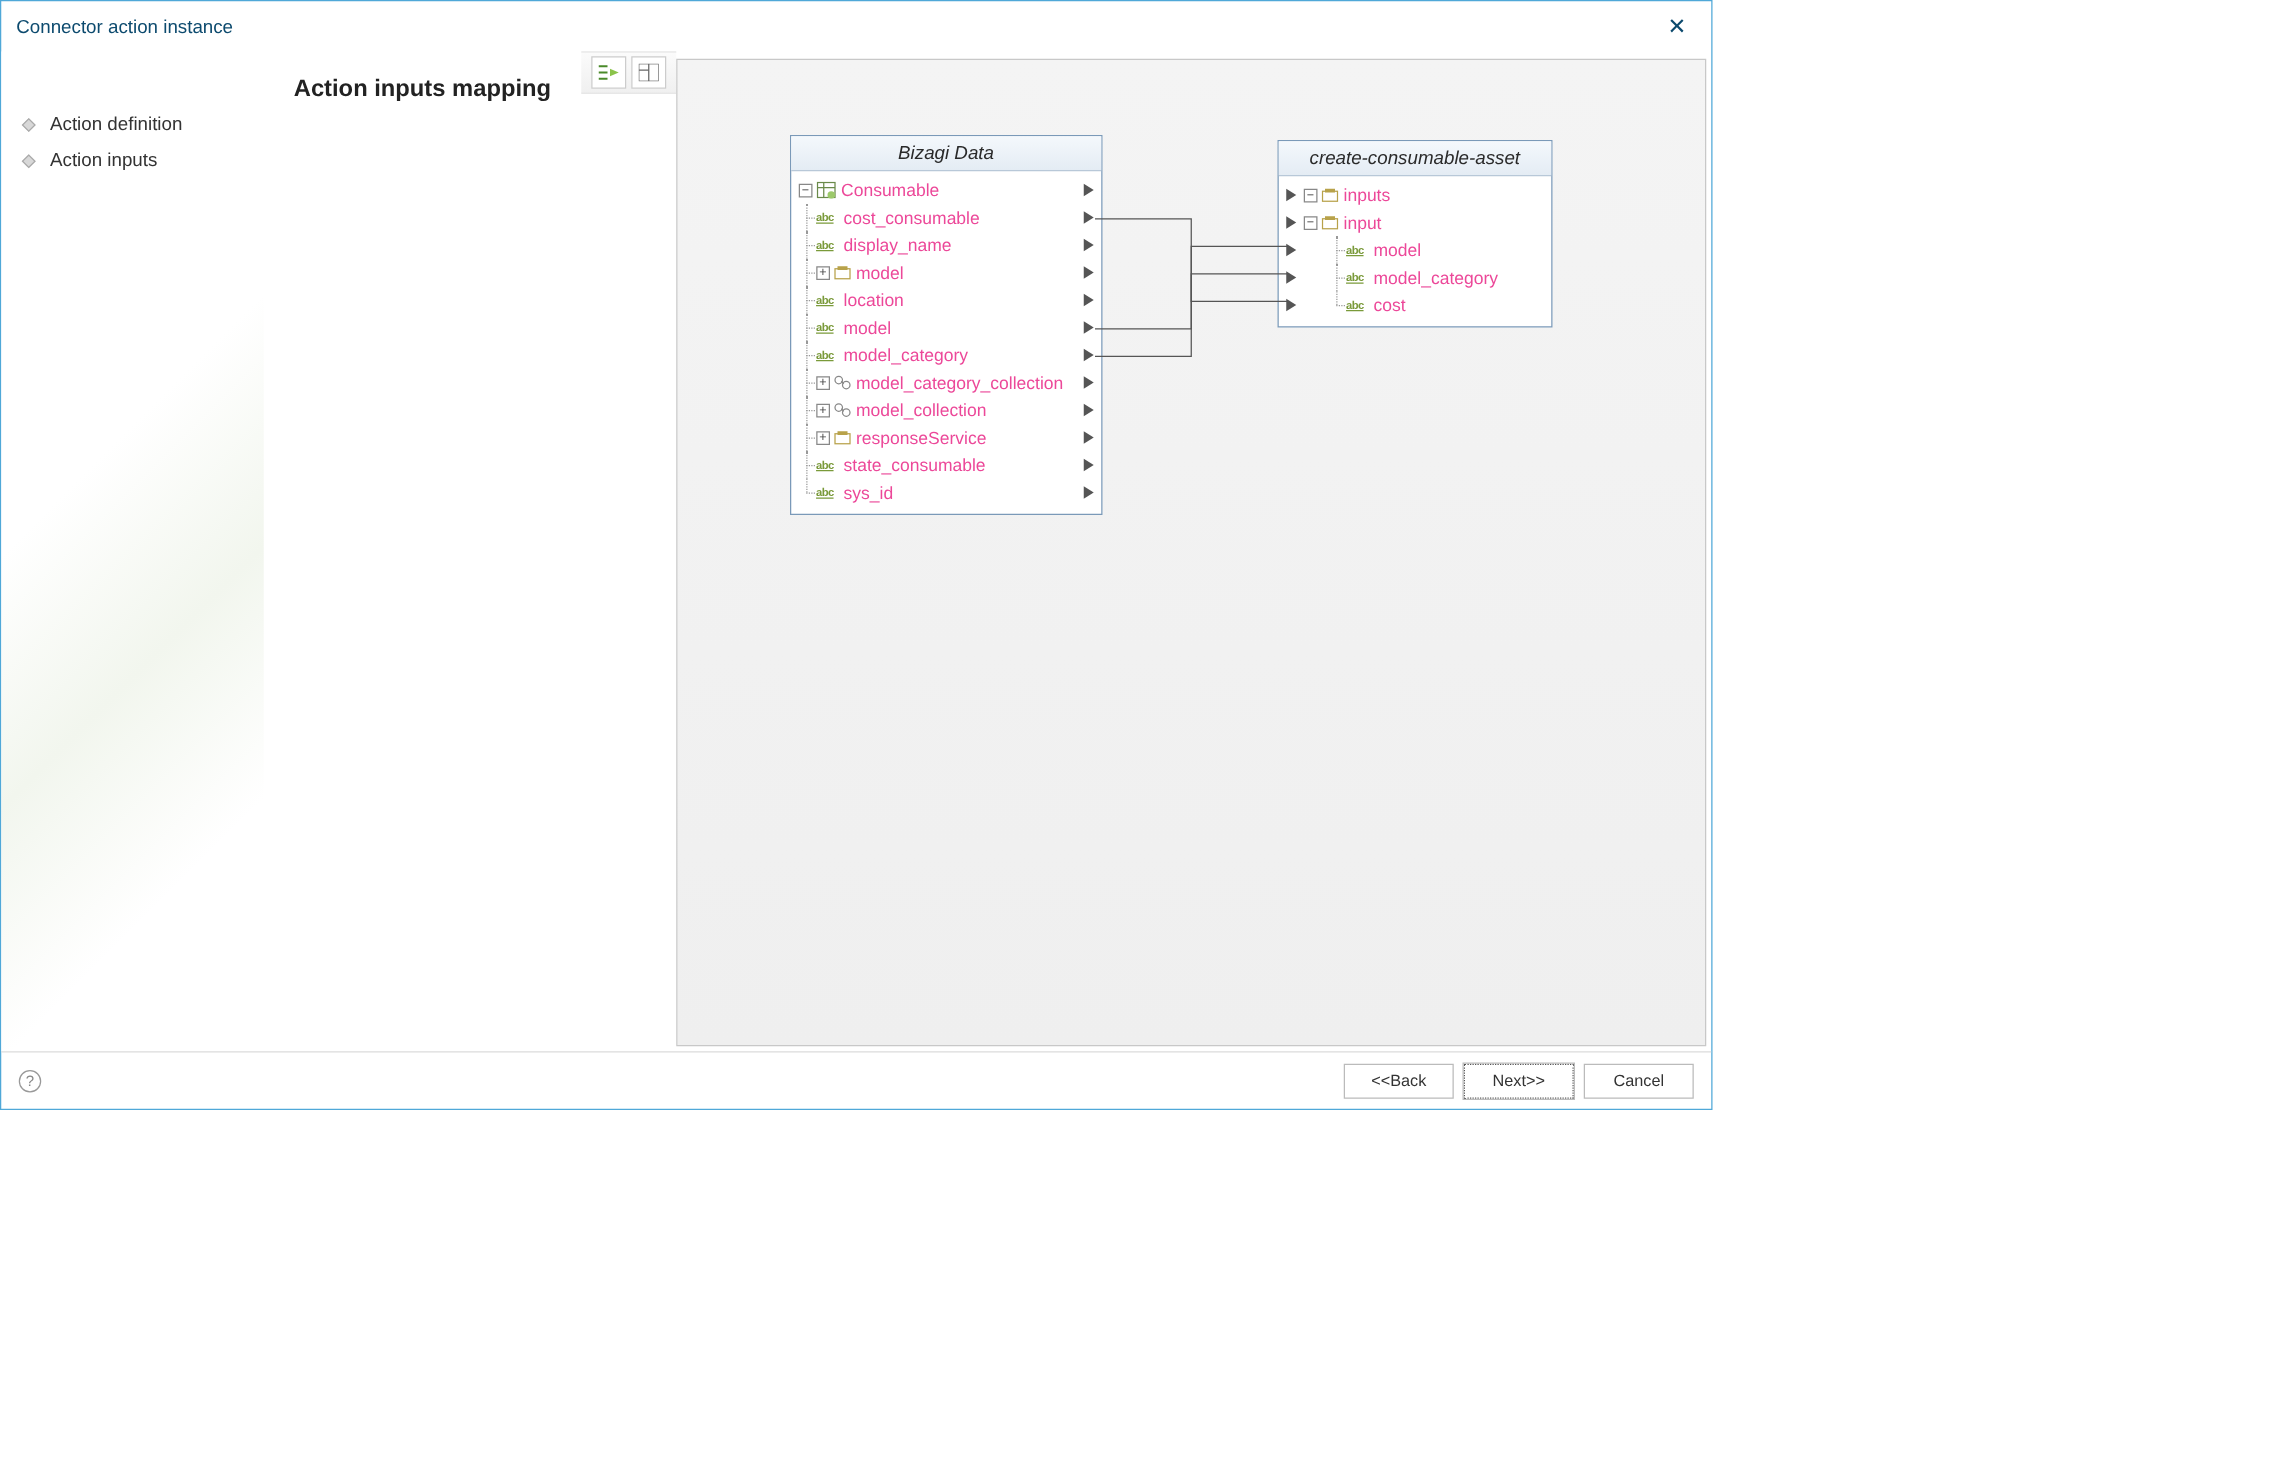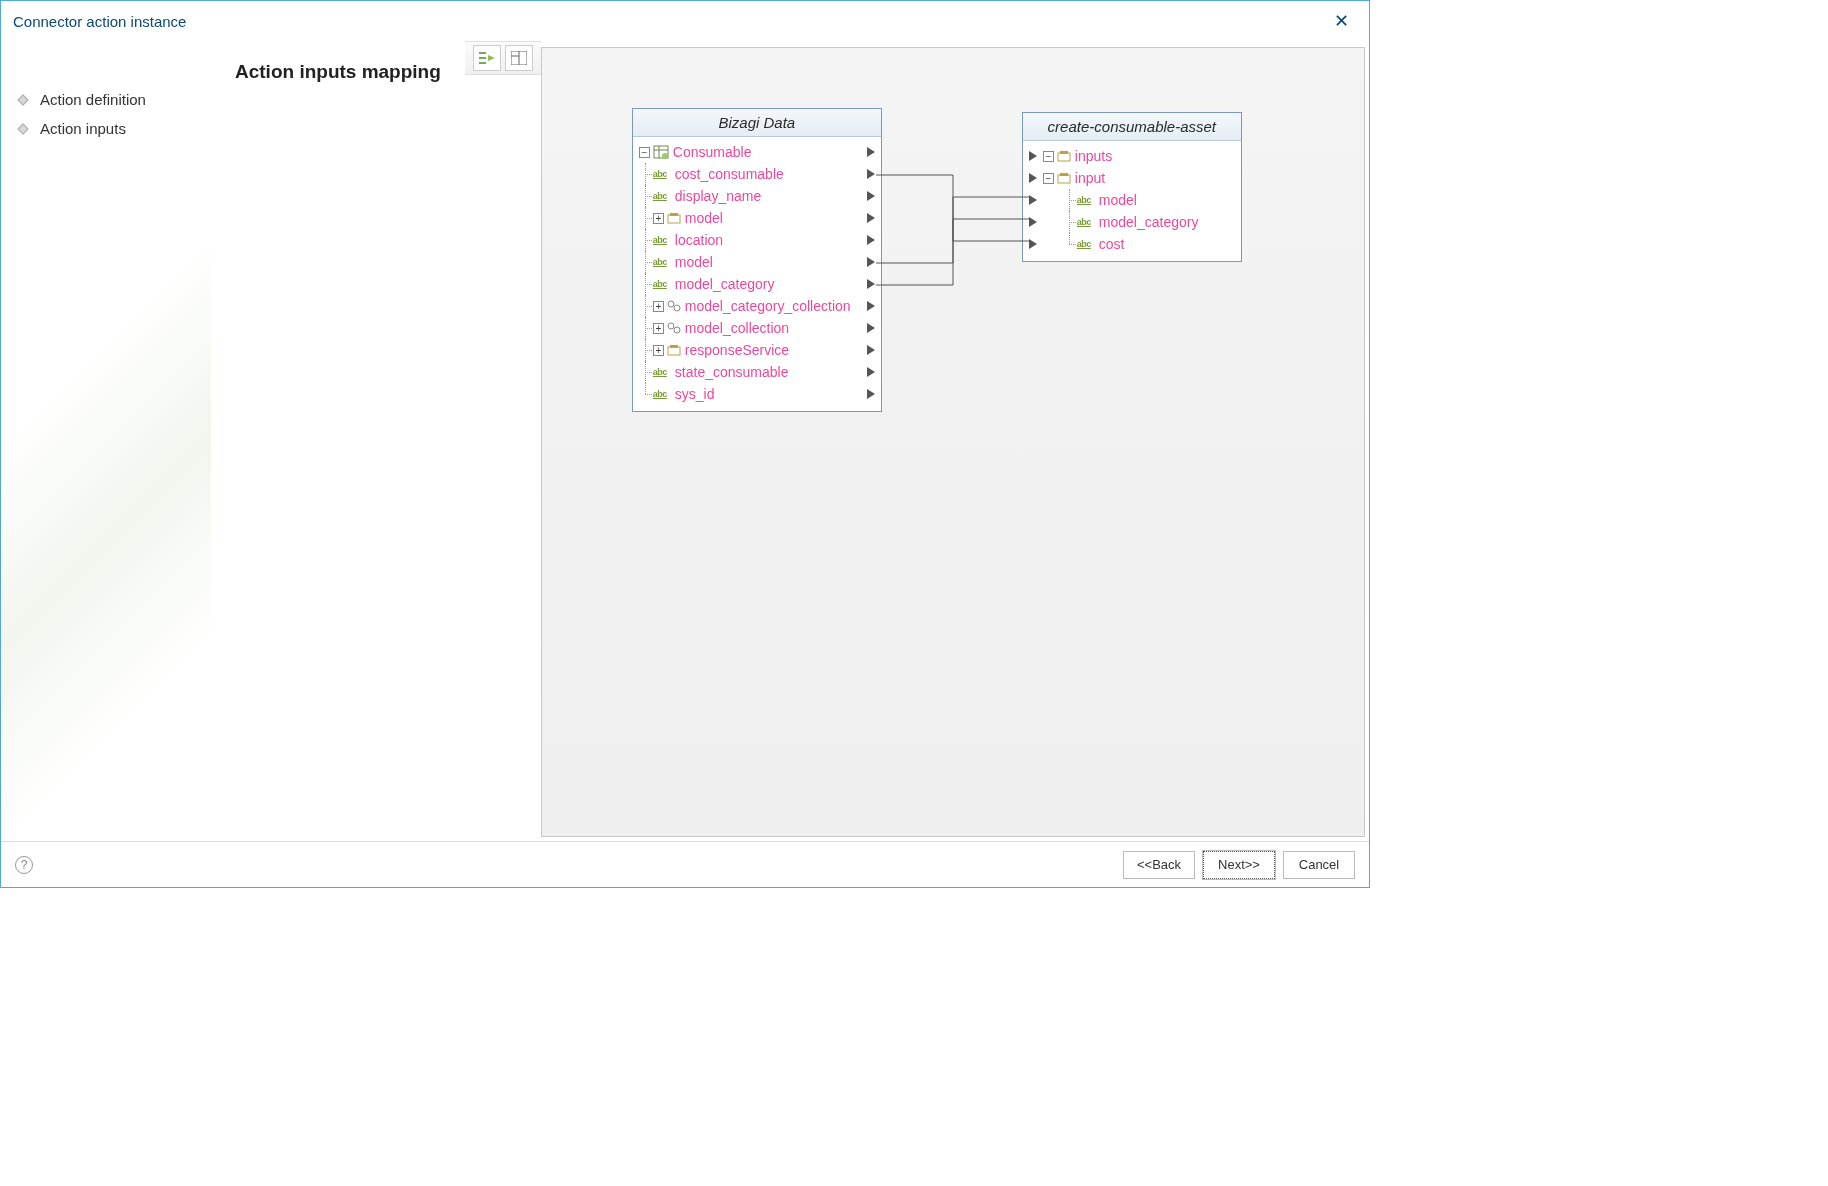--- a/index.html
+++ b/index.html
@@ -209,21 +209,21 @@
     border: 1.5px solid #999;
     border-radius: 50%;
     color: #888;
     font-size: 12px;
     text-align: center;
     line-height: 16px;
     cursor: pointer;
   }
   .footer-spacer { flex: 1; }
   .footer button {
-    width: 72px;
+    width: 88px;
     height: 28px;
     background: #fff;
     border: 1px solid #bbb;
     color: #333;
     font-size: 13px;
     cursor: pointer;
     font-family: inherit;
   }
   .footer button.primary {
     border: 1px dotted #555;

